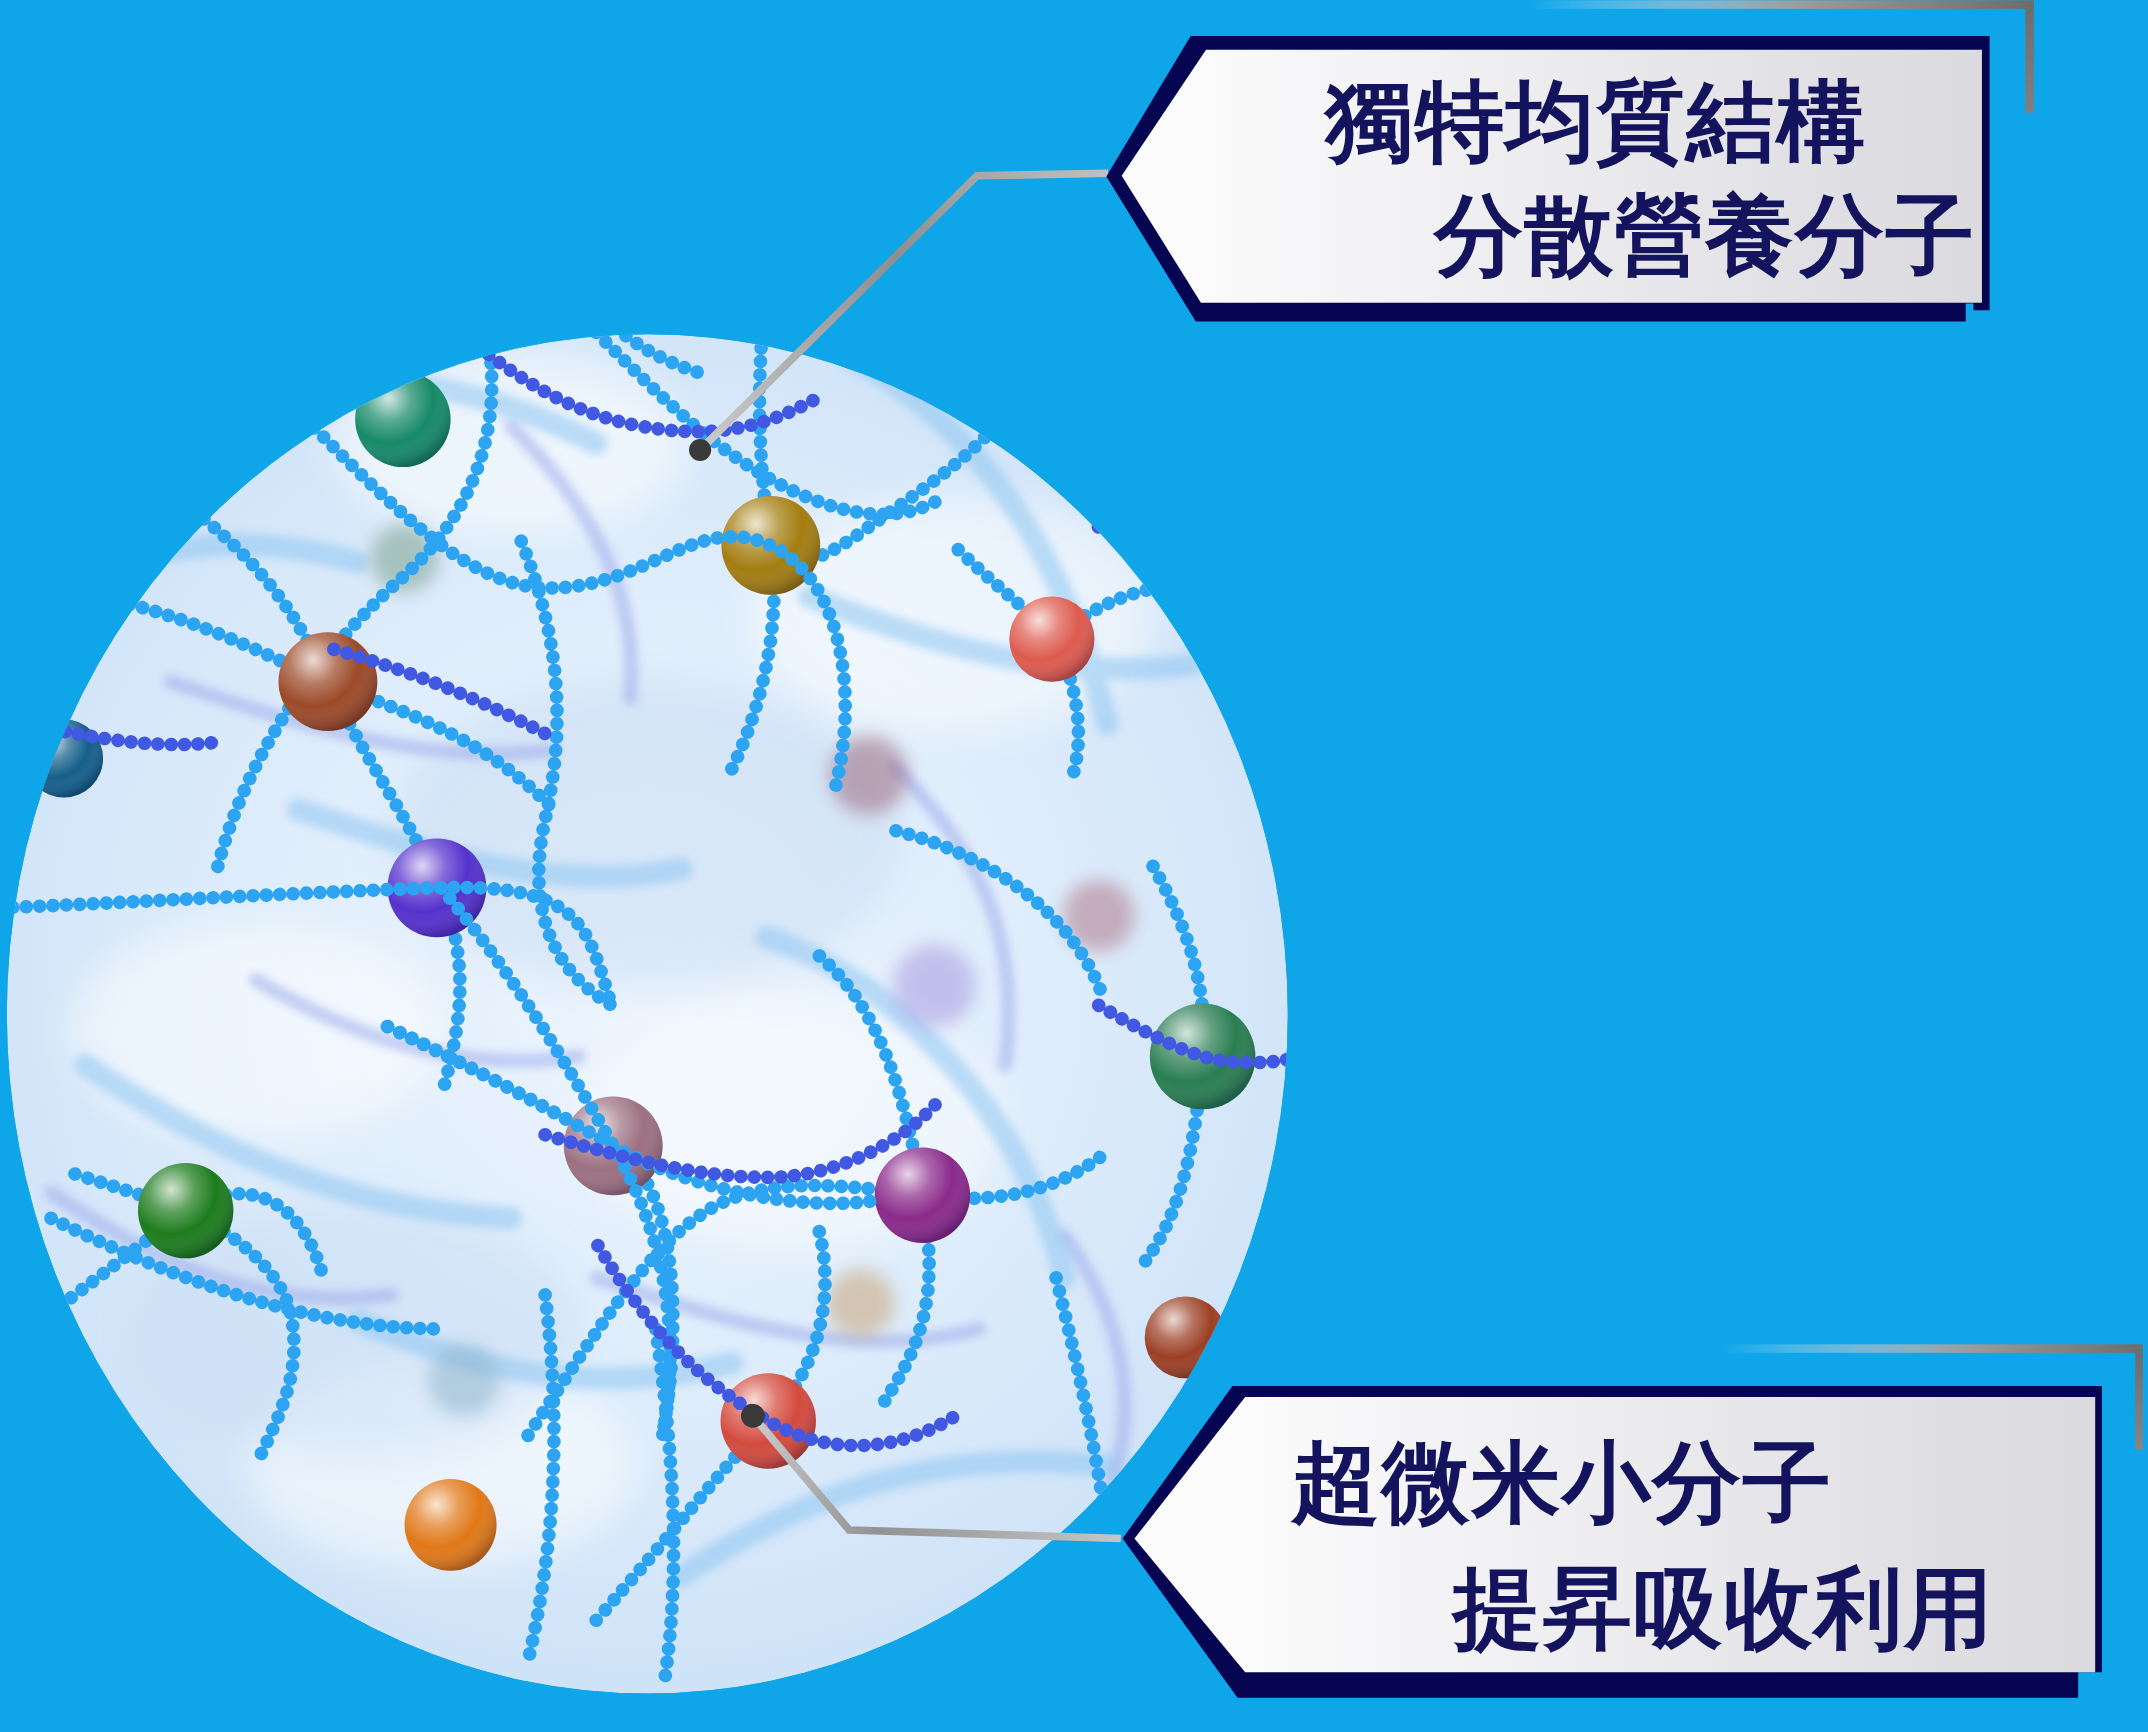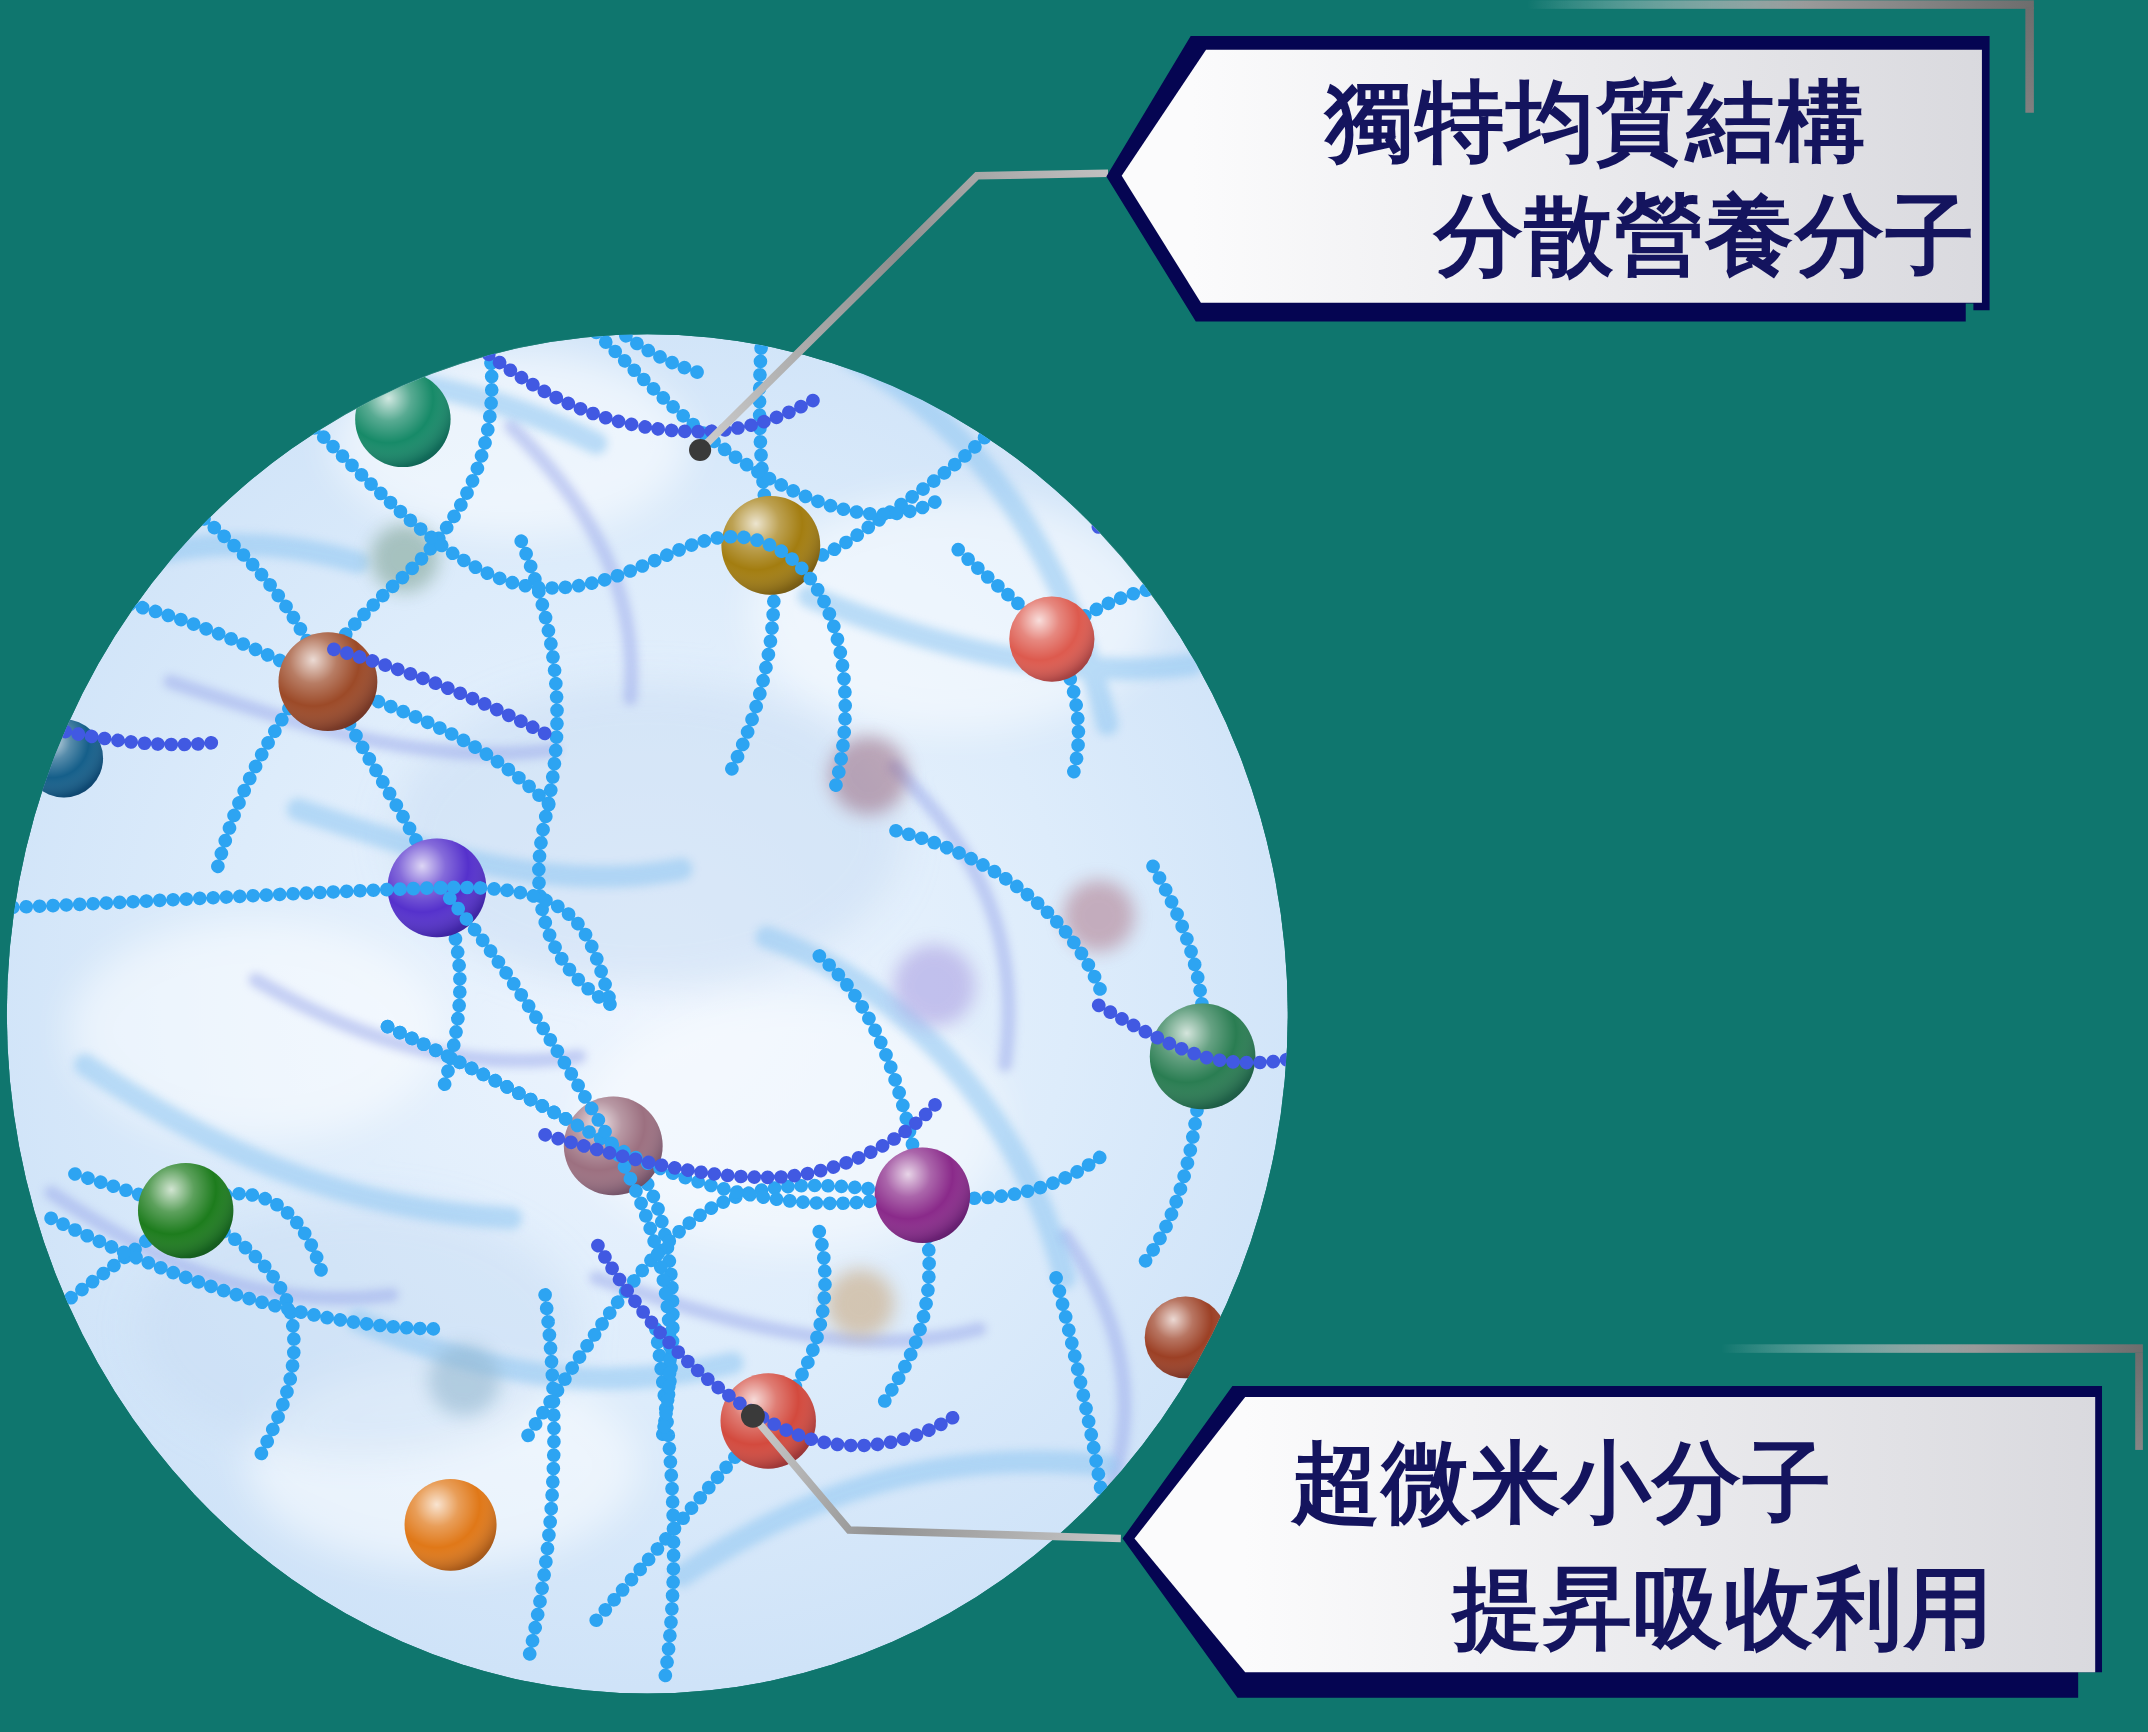--- a/index.html
+++ b/index.html
@@ -1,16 +1,16 @@
 <!DOCTYPE html>
 <html style="font-size:13.6px"><head>
 <meta charset="utf-8">
 <style>
   html,body{margin:0;padding:0;background:#ffffff;}
-  .canvas{position:relative;width:2148px;height:1733px;background:#0f766e;overflow:hidden;
+  .canvas{position:relative;width:2148px;height:1733px;background:#0ea5e9;overflow:hidden;
           font-family:"DejaVu Sans","Liberation Sans",sans-serif;}
   .canvas svg{position:absolute;left:0;top:0;}
   text.callout-line{font-family:"DejaVu Sans","Liberation Sans",sans-serif;
                     font-weight:700;font-size:104px;letter-spacing:2px;}
   .beads path{fill:none;stroke-width:16;stroke-dasharray:0.1 15.6;stroke-linecap:round;}
   .ribbon path{fill:none;stroke-linecap:round;}
 </style>
 </head>
 <body>
 

